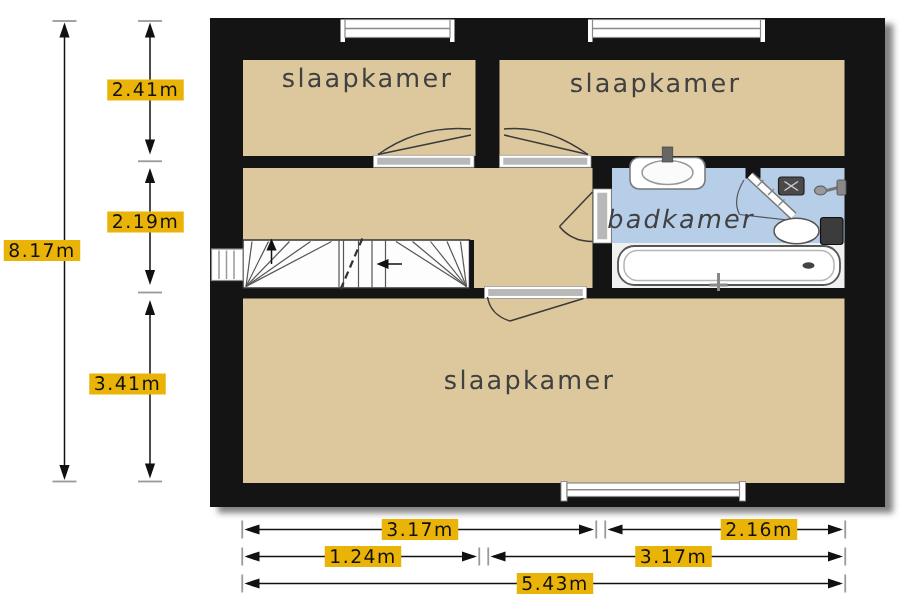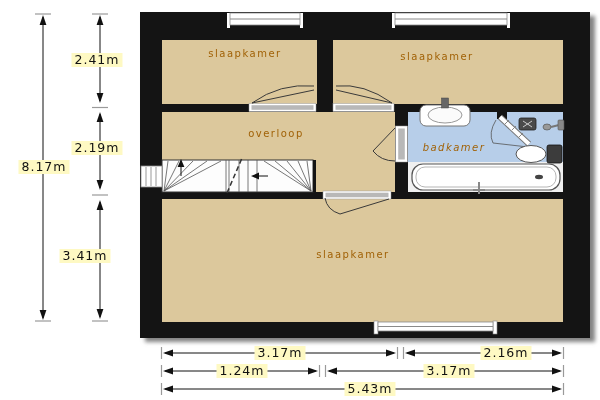--- a/index.html
+++ b/index.html
@@ -12,25 +12,25 @@
     background:#141414;box-shadow:5px 4px 4px rgba(90,90,90,0.75);
   }
   .floor{position:absolute;}
   .floor.tan{background:#dcc89c;}
   .floor.blue{background:#b7cee9;}
   .floor.tubpad{background:#f0f0f0;}
   .overlay{position:absolute;left:0;top:0;width:600px;height:400px;pointer-events:none;}
   .labels{position:absolute;left:0;top:0;width:600px;height:400px;pointer-events:none;}
   .room-label{
     position:absolute;transform:translate(-50%,-50%);
-    font-size:10px;letter-spacing:1.5px;color:#a16207;white-space:nowrap;
+    font-size:17px;letter-spacing:1.5px;color:#404040;white-space:nowrap;
   }
   .dim-label{
     position:absolute;transform:translate(-50%,-50%);
-    font-size:12.5px;letter-spacing:1px;color:#111;background:#fef9c3;
+    font-size:12.5px;letter-spacing:1px;color:#111;background:#eab308;
     padding:0 3px;white-space:nowrap;line-height:14px;
   }
 </style>
 </head>
 <body>
 
 <div class="canvas">
 
   <div class="plan">
     <div class="floor tan" style="left:22px; top:28px;  width:155px;height:64px;"></div>
@@ -236,28 +236,27 @@
       <line x1="563.5" y1="383" x2="563.5" y2="395" stroke="#9a9a9a" stroke-width="1.2"></line>
       <line x1="165" y1="389" x2="560" y2="389" stroke="#111" stroke-width="1"></line>
       <polygon points="163,389 173,385.6 173,392.4" fill="#111"></polygon>
       <polygon points="562,389 552,385.6 552,392.4" fill="#111"></polygon>
     </g>
   </svg>
 
   <div class="labels">
     <span class="room-label" style="left:245px;top:53px;">slaapkamer</span>
     <span class="room-label" style="left:437px;top:56px;">slaapkamer</span>
-    <span class="room-label" style="left:276px;top:133px;">overloop</span>
     <span class="room-label" style="left:454px;top:147px;font-style:italic;">badkamer</span>
     <span class="room-label" style="left:353px;top:254px;">slaapkamer</span>
 
     <span class="dim-label" style="left:97px;top:60px;">2.41m</span>
     <span class="dim-label" style="left:97px;top:148px;">2.19m</span>
     <span class="dim-label" style="left:85px;top:256px;">3.41m</span>
-    <span class="dim-label" style="left:44px;top:167px;text-align:right;">8.17m</span>
+    <span class="dim-label" style="left:28px;top:167px;text-align:right;">8.17m</span>
 
     <span class="dim-label" style="left:280px;top:353px;">3.17m</span>
     <span class="dim-label" style="left:486px;top:353px;margin-left:20px;">2.16m</span>
     <span class="dim-label" style="left:242px;top:371px;">1.24m</span>
     <span class="dim-label" style="left:449px;top:371px;">3.17m</span>
     <span class="dim-label" style="left:370px;top:389px;text-align:center;">5.43m</span>
   </div>
 
 </div>
 

